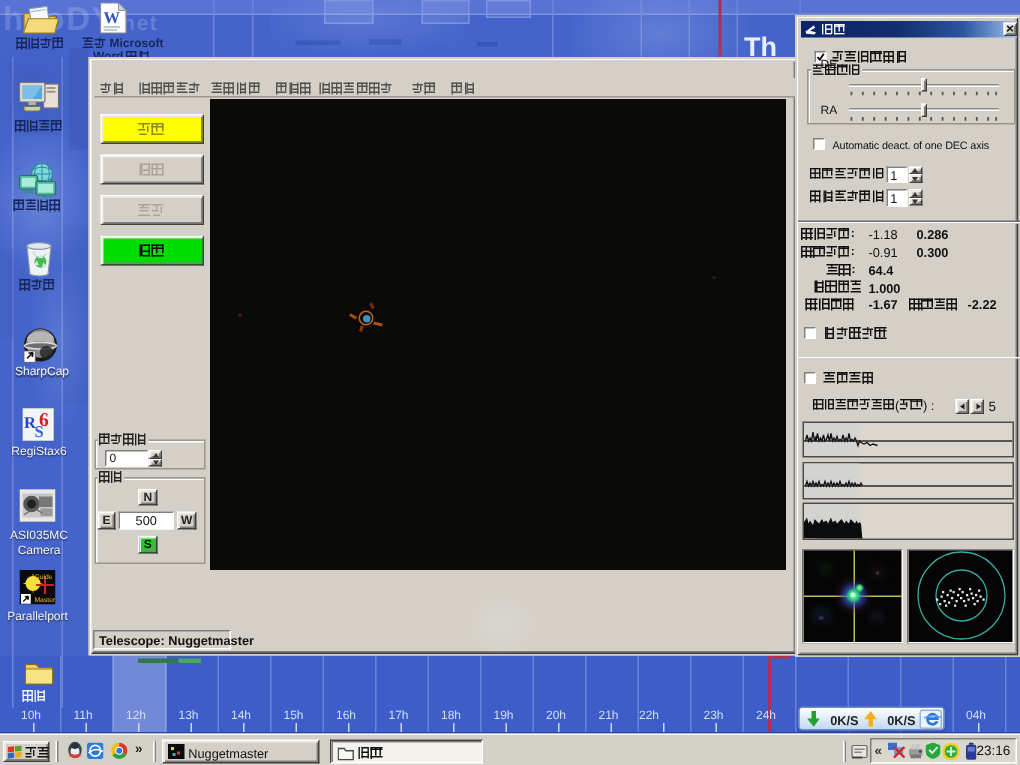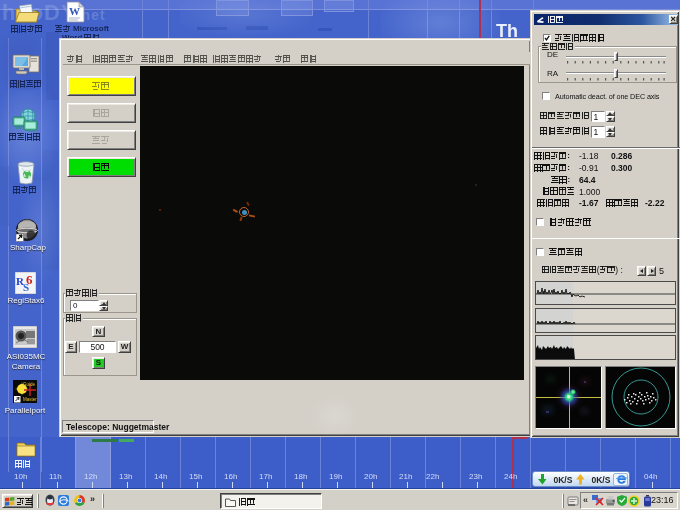--- a/index.html
+++ b/index.html
@@ -384,21 +384,21 @@
       <span class="z zc"></span>
     </div>
 
  <div class="ab" style="left:6.5px;top:35px;width:139px;height:37px;border:1px solid #9a968c;box-shadow:1px 1px 0 #fff inset"></div>
  <div class="zrow ab gface" style="left:9.5px;top:31.5px;padding:0 1px;color:#111;--zw:7px;--zh:7.5px">
       <span class="z zb"></span>
       <span class="z za"></span>
       <span class="z ze"></span>
       <span class="z zc"></span>
     </div>
- <div class="ab" style="left:16px;top:39px;font-size:8px;color:#111">DE</div>
+ <div class="ab" style="left:16px;top:27px;font-size:8px;color:#111">DE</div>
  <div class="ab" style="left:35px;top:44.5px;width:100px;height:2px;background:#8a8a8a;border-bottom:1px solid #fff"></div>
  <div class="ab raised gface" style="left:82.5px;top:41px;width:4.5px;height:9px"></div>
  <svg class="ab" style="left:35px;top:50px" width="100" height="3">
       <g fill="#555">
  <rect x="1" y="0" width="1.2" height="2.5"></rect>
         <rect x="8.6" y="0" width="1.2" height="2.5"></rect>
         <rect x="16.2" y="0" width="1.2" height="2.5"></rect>
         <rect x="23.8" y="0" width="1.2" height="2.5"></rect>
         <rect x="31.4" y="0" width="1.2" height="2.5"></rect>
         <rect x="39" y="0" width="1.2" height="2.5"></rect>
@@ -494,21 +494,21 @@
         <span class="z za"></span>
         <span style="font-size:8px;font-weight:bold;margin-top:-.5px">:</span>
       </div>
   <div class="ab" style="left:48px;top:164px;font-size:8.5px;font-weight:bold">64.4</div>
   <div class="zrow ab" style="left:11px;top:176px">
         <span class="z zc"></span>
         <span class="z za"></span>
         <span class="z ze"></span>
         <span class="z zb"></span>
       </div>
-  <div class="ab" style="left:48px;top:175.5px;font-size:8.5px;font-weight:normal">1.000</div>
+  <div class="ab" style="left:48px;top:175.5px;font-size:8.5px;font-weight:bold">1.000</div>
   <div class="zrow ab" style="left:6px;top:187.5px">
         <span class="z za"></span>
         <span class="z zc"></span>
         <span class="z ze"></span>
         <span class="z za"></span>
       </div>
   <div class="ab" style="left:48px;top:187px;font-size:8.5px;font-weight:bold">-1.67</div>
   <div class="zrow ab" style="left:75px;top:187.5px">
         <span class="z za"></span>
         <span class="z ze"></span>
@@ -683,20 +683,28 @@
  <svg class="ab" style="left:74px;top:4.5px" width="11" height="11" viewBox="0 0 11 11">
       <circle cx="5.5" cy="5.5" r="5.4" fill="#f2c010"></circle>
       <path d="M5.5 5.5 L5.5 .1 A5.4 5.4 0 0 1 10.3 8 Z" fill="#d83a2a"></path>
       <path d="M5.5 5.5 L10.3 8 A5.4 5.4 0 0 1 1 8.5 Z" fill="#2ba04a"></path>
       <circle cx="5.5" cy="5.5" r="2.6" fill="#fff"></circle>
       <circle cx="5.5" cy="5.5" r="2" fill="#3a78e8"></circle>
     </svg>
  <div class="ab" style="left:90px;top:4px;font-size:9px;font-weight:bold;color:#222">»</div>
  <div class="ab" style="left:102px;top:3.5px;width:2px;height:14px;border-left:1px solid #fff;border-right:1px solid #808080"></div>
 
+ <div class="ab raised gface" style="left:107.5px;top:2.5px;width:105px;height:16px">
+  <div class="ab" style="left:3px;top:2.5px;width:11px;height:10px;background:#0a0a0a">
+        <div class="ab" style="left:2px;top:2px;width:2px;height:2px;background:#e8d040"></div>
+        <div class="ab" style="left:6px;top:5px;width:2px;height:2px;background:#cc4444"></div>
+        <div class="ab" style="left:3px;top:6px;width:2px;height:1.5px;background:#44aacc"></div>
+      </div>
+  <div class="ab" style="left:17px;top:3.5px;font-size:8.5px;color:#111">Nuggetmaster</div>
+ </div>
  <div class="ab" style="left:219.5px;top:2.5px;width:102.5px;height:16px;background:#f4f2ec;border:1px solid #404040;border-right-color:#fff;border-bottom-color:#fff;box-shadow:inset 1px 1px 0 #808080">
   <svg class="ab" style="left:4px;top:3px" width="11" height="10" viewBox="0 0 11 10">
         <path d="M.5 2 h4 l1 1.5 h5 V9.5 h-10 Z" fill="#f8f8f4" stroke="#444" stroke-width=".9"></path>
       </svg>
   <div class="zrow ab" style="left:18px;top:4px;color:#111;--zw:7.5px;--zh:8px;--zm:1px">
         <span class="z zc"></span>
         <span class="z ze"></span>
       </div>
  </div>
 

